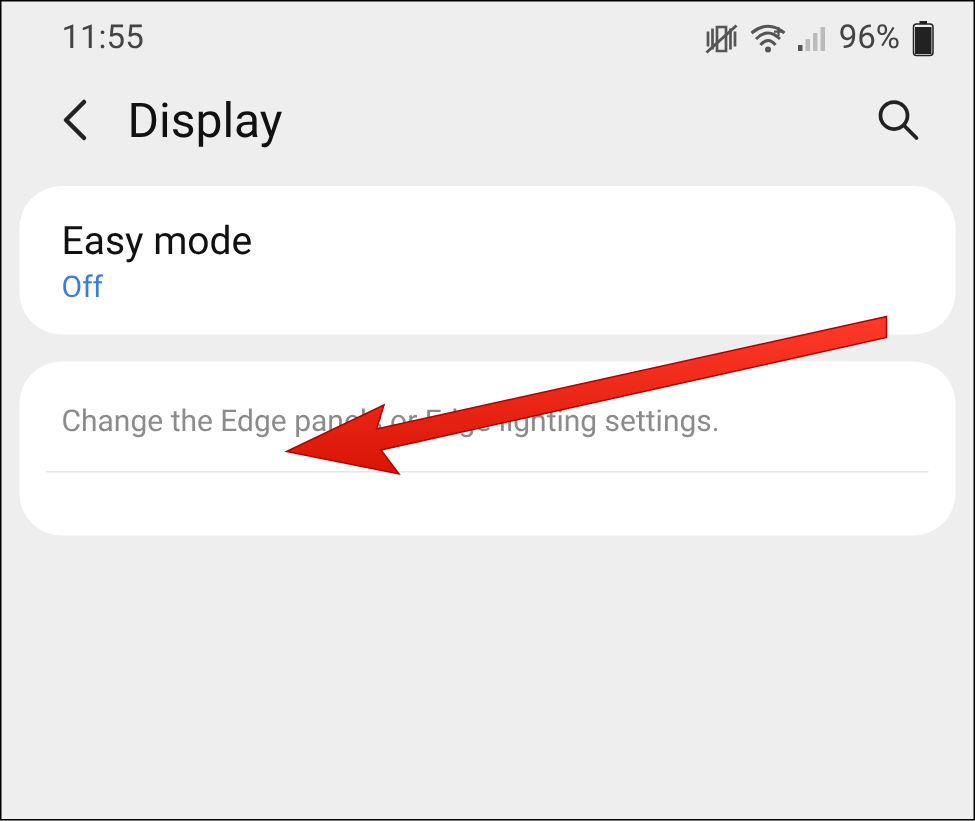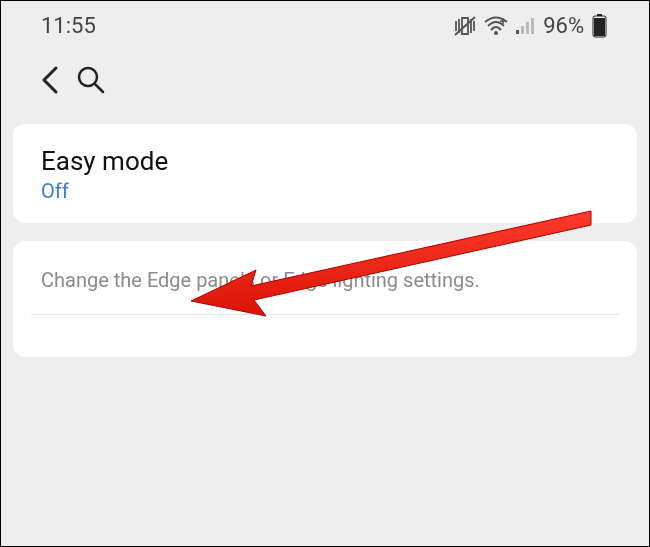--- a/index.html
+++ b/index.html
@@ -13,21 +13,21 @@
       height: 547px;
       background: #eeeeee;
       border: 1px solid #000;
       position: relative;
       overflow: hidden;
     }
     .status-bar {
       display: flex;
       justify-content: space-between;
       align-items: center;
-      padding: 12px 42px 8px 40px;
+      padding: 12px 26px 8px 40px;
       font-size: 22px;
       color: #444;
     }
     .status-right {
       display: flex;
       align-items: center;
       gap: 6px;
       justify-content: flex-end;
     }
     .status-right svg {
@@ -57,21 +57,21 @@
       width: 40px;
       height: 40px;
       display: flex;
       align-items: center;
       justify-content: center;
       cursor: pointer;
     }
     .card {
       background: #fff;
       margin: 0 12px 18px 12px;
-      border-radius: 12px;
+      border-radius: 28px;
       overflow: hidden;
     }
     .row {
       padding: 22px 28px 20px 28px;
       cursor: pointer;
     }
     .row-title {
       font-size: 26px;
       color: #111;
       font-weight: 400;
@@ -143,20 +143,21 @@
     </span>
   </div>
 </div>
 
 <div class="header">
   <div class="back-btn">
     <svg width="22" height="30" viewBox="0 0 22 30">
       <path d="M 16 3 L 4 15 L 16 27" stroke="#222" stroke-width="3" fill="none" stroke-linecap="round" stroke-linejoin="round"></path>
     </svg>
   </div>
+  <div class="header-title">Display</div>
   <div class="search-btn">
     <svg width="30" height="30" viewBox="0 0 30 30">
       <circle cx="12" cy="12" r="9" stroke="#222" stroke-width="2.5" fill="none"></circle>
       <line x1="19" y1="19" x2="27" y2="27" stroke="#222" stroke-width="2.5" stroke-linecap="round"></line>
     </svg>
   </div>
 </div>
 
 <div class="card">
   <div class="row">

